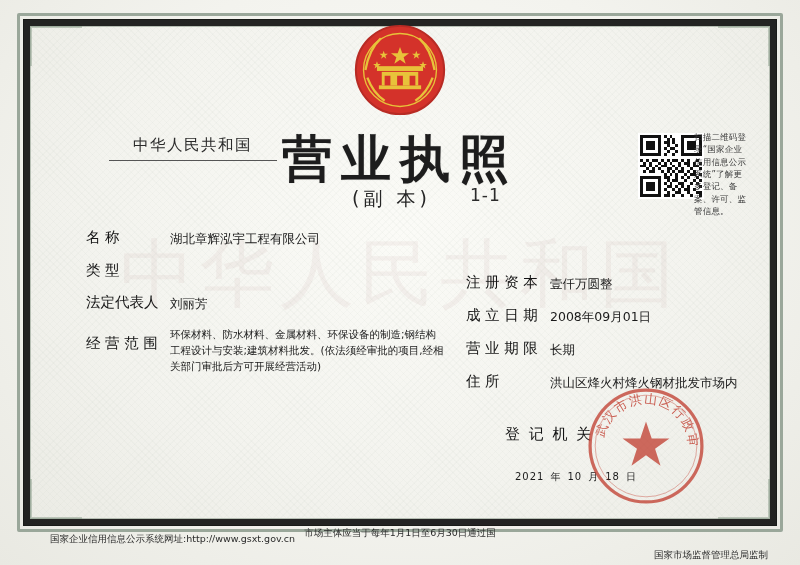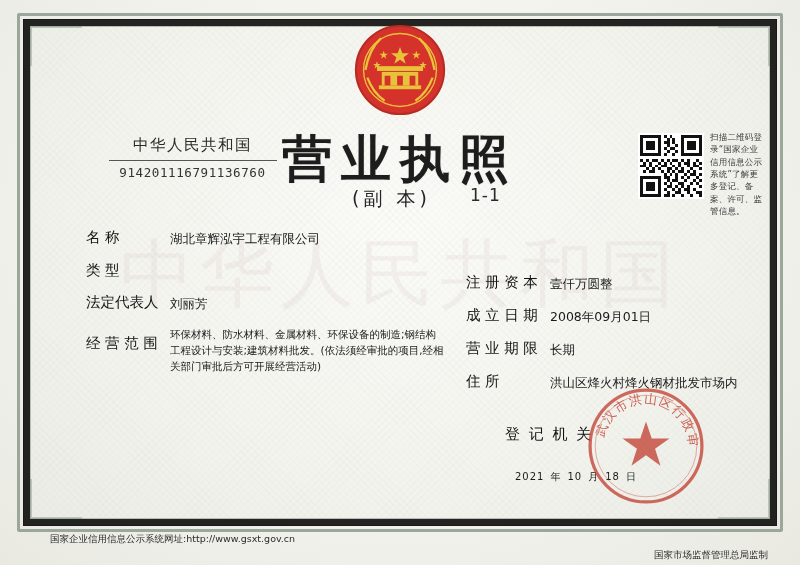--- a/index.html
+++ b/index.html
@@ -174,21 +174,21 @@
     top: 133px;
     width: 66px;
     height: 66px;
     background: #fff;
     padding: 2px;
     box-sizing: border-box;
   }
   .qr-wrap svg { display: block; }
   .qr-note {
     position: absolute;
-    right: 36px;
+    right: 52px;
     top: 131px;
     width: 54px;
     font-size: 8.5px;
     line-height: 1.45;
     color: #3b3b3b;
     font-family: "DejaVu Sans", sans-serif;
     letter-spacing: .2px;
   }
 
   
@@ -335,21 +335,20 @@
       <polygon points="26,41 27,43.8 30,43.8 27.6,45.6 28.5,48.4 26,46.7 23.5,48.4 24.4,45.6 22,43.8 25,43.8" fill="#e8c23a"></polygon>
       <polygon points="74,41 75,43.8 78,43.8 75.6,45.6 76.5,48.4 74,46.7 71.5,48.4 72.4,45.6 70,43.8 73,43.8" fill="#e8c23a"></polygon>
     </svg>
   </div>
 
   <div class="watermark">中华人民共和国</div>
 
   <div class="credit-block">
     <div class="credit-label">中华人民共和国</div>
     <div class="credit-underline"></div>
-    <div class="credit-number">914201116791136760</div>
   </div>
 
   <div class="main-title">营业执照</div>
   <div class="sub-title">(副 本)</div>
   <div class="copy-no">1-1</div>
 
   <div class="qr-wrap">
     <svg viewBox="0 0 21 21" width="62" height="62" shape-rendering="crispEdges">
       <rect width="21" height="21" fill="#fff"></rect>
       <g fill="#111">
@@ -520,17 +519,18 @@
       <path id="sealarc" d="M 18 60 A 42 42 0 0 1 102 60" fill="none"></path>
       <text font-size="12.5" fill="#c0392b" font-family="DejaVu Sans, sans-serif" opacity="0.9" letter-spacing="1.5">
         <textPath href="#sealarc" startOffset="6%">武汉市洪山区行政审批局</textPath>
       </text>
     </svg>
   </div>
 
   <div class="footer">
     <div class="footer-left">国家企业信用信息公示系统网址:http://www.gsxt.gov.cn</div>
     <div class="footer-center">
+      <div>市场主体应当于每年1月1日至6月30日通过国</div>
     </div>
     <div class="footer-right">国家市场监督管理总局监制</div>
   </div>
 
 </div>
 
 </body></html>

